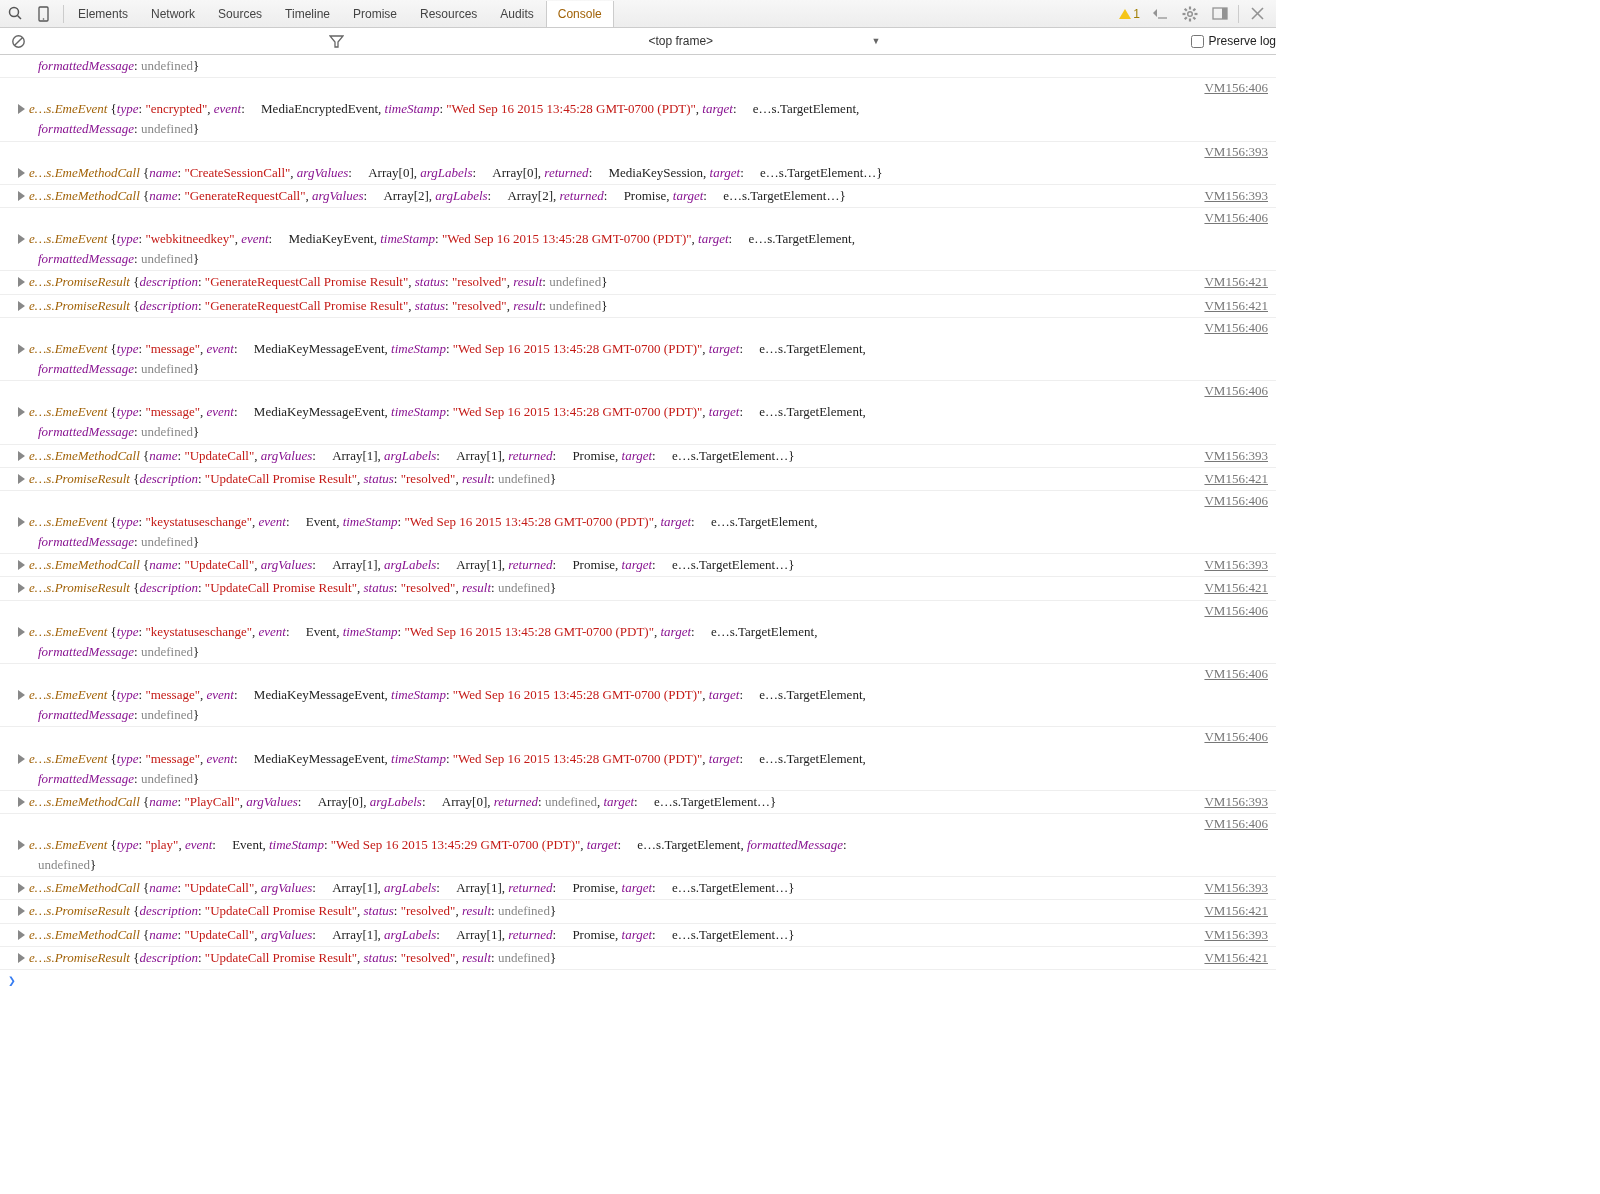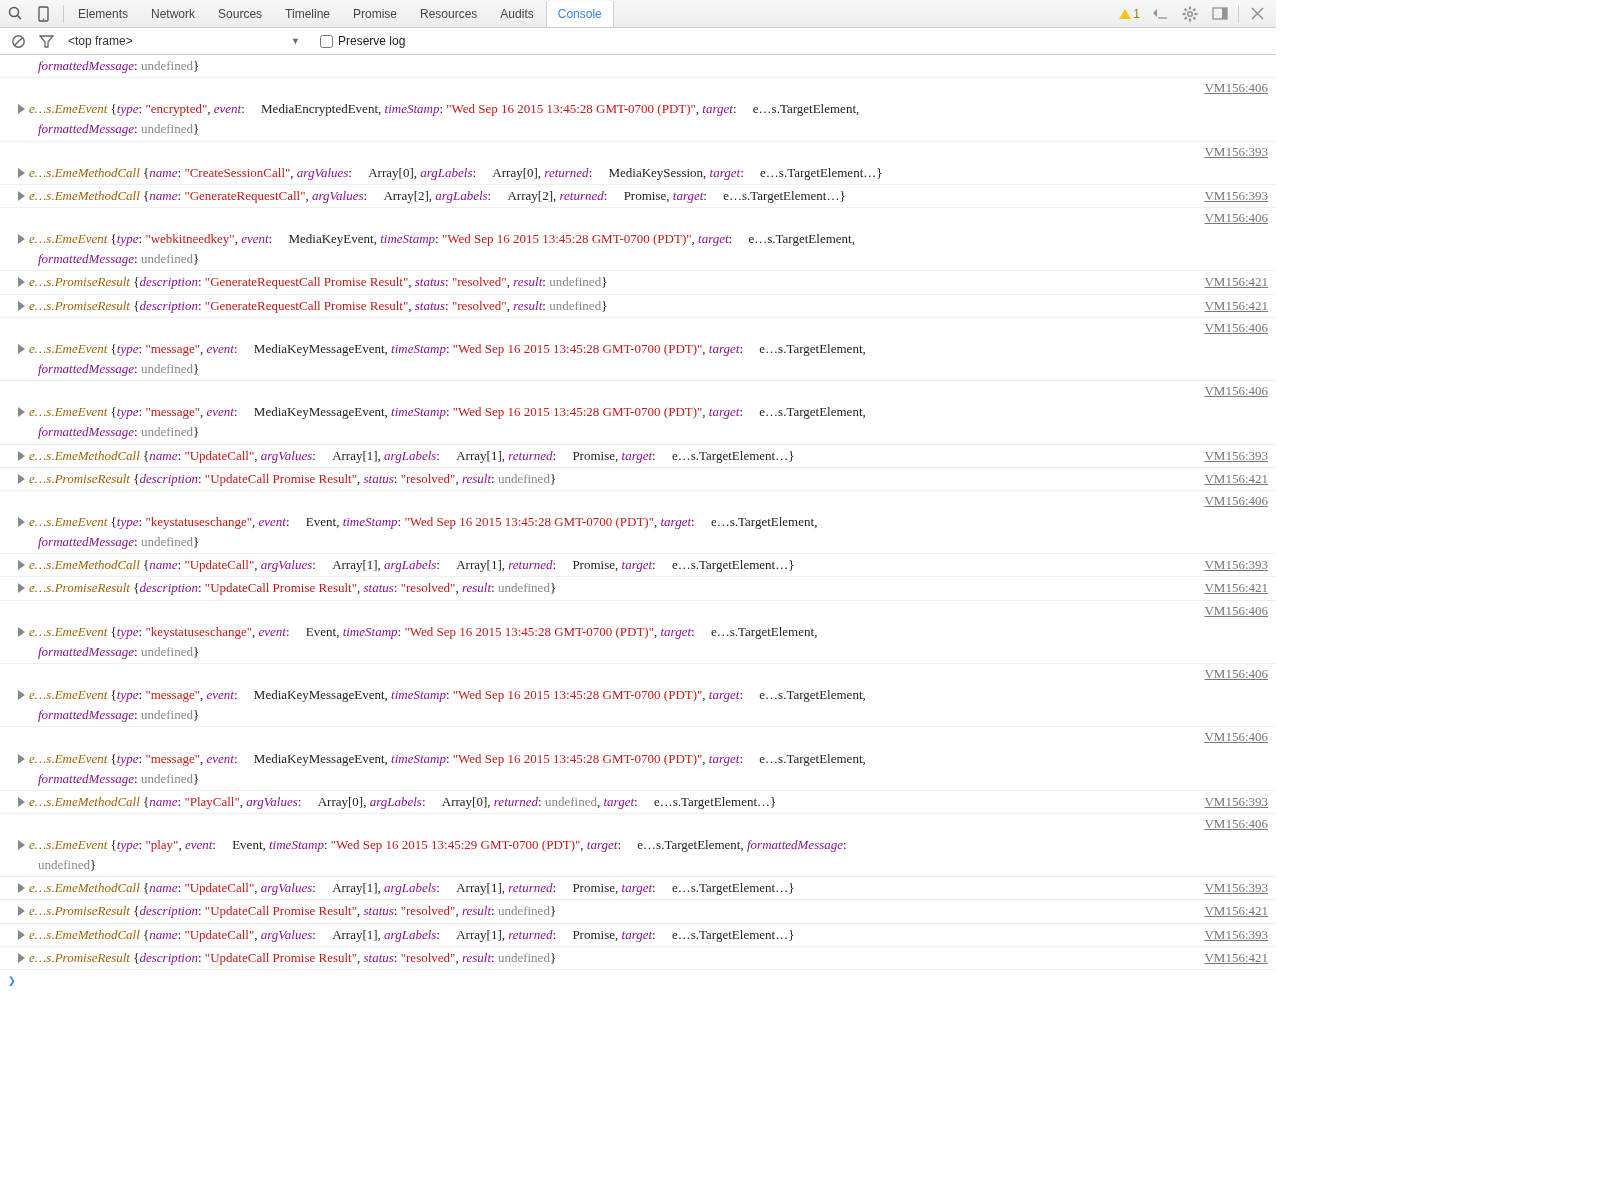--- a/index.html
+++ b/index.html
@@ -27,34 +27,35 @@
 .tab {
   padding: 6px 11px;
   cursor: pointer;
   color: #444;
   border-right: 1px solid transparent;
 }
 .tab.active {
   background: #fff;
   border-left: 1px solid #ccc;
   border-right: 1px solid #ccc;
-  color: #3b82f6;
+  color: #a16207;
 }
 .toolbar .right { display: flex; align-items: center; padding-right: 4px; }
 .warn-badge { display: flex; align-items: center; gap: 2px; color: #a07d00; padding: 0 5px; cursor: pointer; }
 .warn-icon { width: 0; height: 0; border-left: 6px solid transparent; border-right: 6px solid transparent; border-bottom: 10px solid #f5c518; }
 .right .icon-btn svg { opacity: 0.6; }
 .console-toolbar {
   display: flex;
   align-items: center;
   height: 27px;
   border-bottom: 1px solid #ccc;
   background: #fff;
   padding-left: 6px;
   gap: 4px;
+  justify-content: space-between;
 }
 .console-toolbar .ct-btn { width: 24px; height: 24px; display: flex; align-items: center; justify-content: center; cursor: pointer; }
 .frame-select {
   display: flex; align-items: center;
   padding: 2px 6px;
   min-width: 244px;
   gap: 4px;
   cursor: pointer;
   color: #333;
 }

